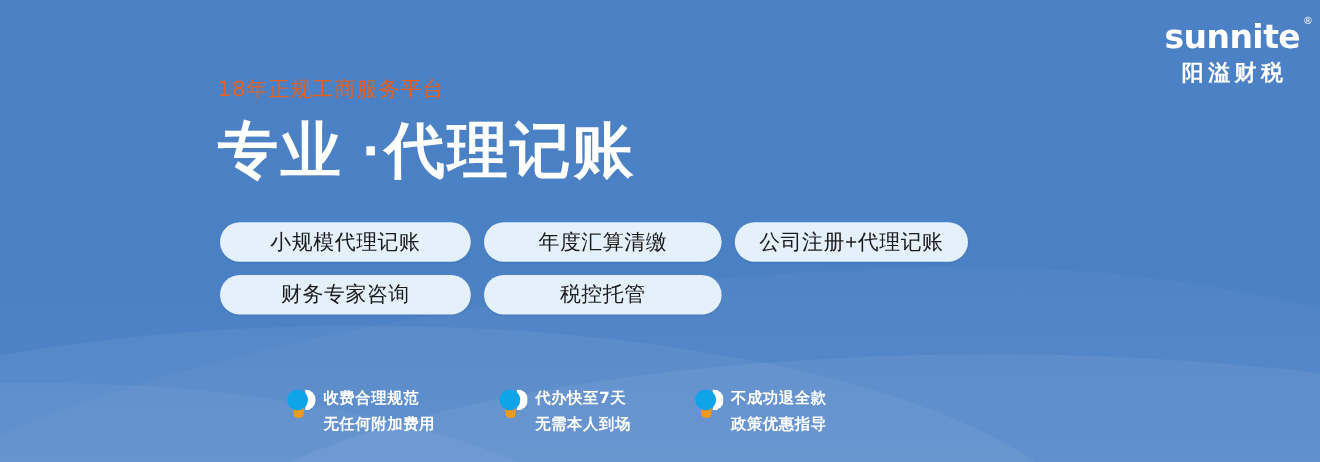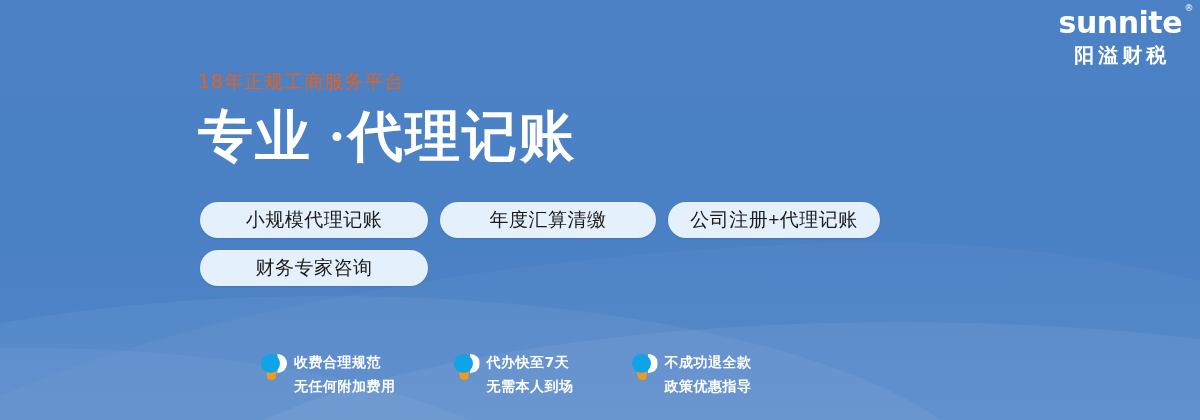--- a/index.html
+++ b/index.html
@@ -61,21 +61,21 @@
     background: rgba(255,255,255,0.03);
     transform: rotate(-2.2deg);
     border-top-left-radius: 60% 100%;
     border-top-right-radius: 40% 100%;
   }
 
   
   .logo {
     position: absolute;
     right: 18px;
-    top: 8px;
+    top: 20px;
     text-align: center;
     line-height: 1;
   }
   .logo-word {
     position: relative;
     display: inline-block;
     color: #ffffff;
     font-size: 30px;
     font-weight: 700;
     letter-spacing: -0.5px;
@@ -113,21 +113,21 @@
     font-family: "DejaVu Sans", sans-serif;
   }
   .headline {
     margin-top: 16px;
     color: #ffffff;
     font-size: 55px;
     font-weight: 700;
     letter-spacing: 2px;
     line-height: 1.08;
     white-space: nowrap;
-    font-family: Liberation Serif, serif;
+    font-family: Liberation Sans, sans-serif;
   }
 
   
   .pill-grid {
     position: absolute;
     left: 200px;
     top: 202px;
     display: grid;
     grid-template-columns: 228px 216px 212px;
     grid-auto-rows: 36px;
@@ -231,20 +231,21 @@
   <div class="copy">
     <div class="eyebrow">18年正规工商服务平台</div>
     <div class="headline">专业 ·代理记账</div>
   </div>
 
   <div class="pill-grid">
     <div class="pill">小规模代理记账</div>
     <div class="pill">年度汇算清缴</div>
     <div class="pill">公司注册+代理记账</div>
     <div class="pill">财务专家咨询</div>
+    <div class="pill">税控托管</div>
   </div>
 
   <div class="features">
 
     <div class="feature">
       <span class="feat-icon">
         <span class="drop"></span>
         <span class="crescent"></span>
         <span class="disc-over"></span>
       </span>

